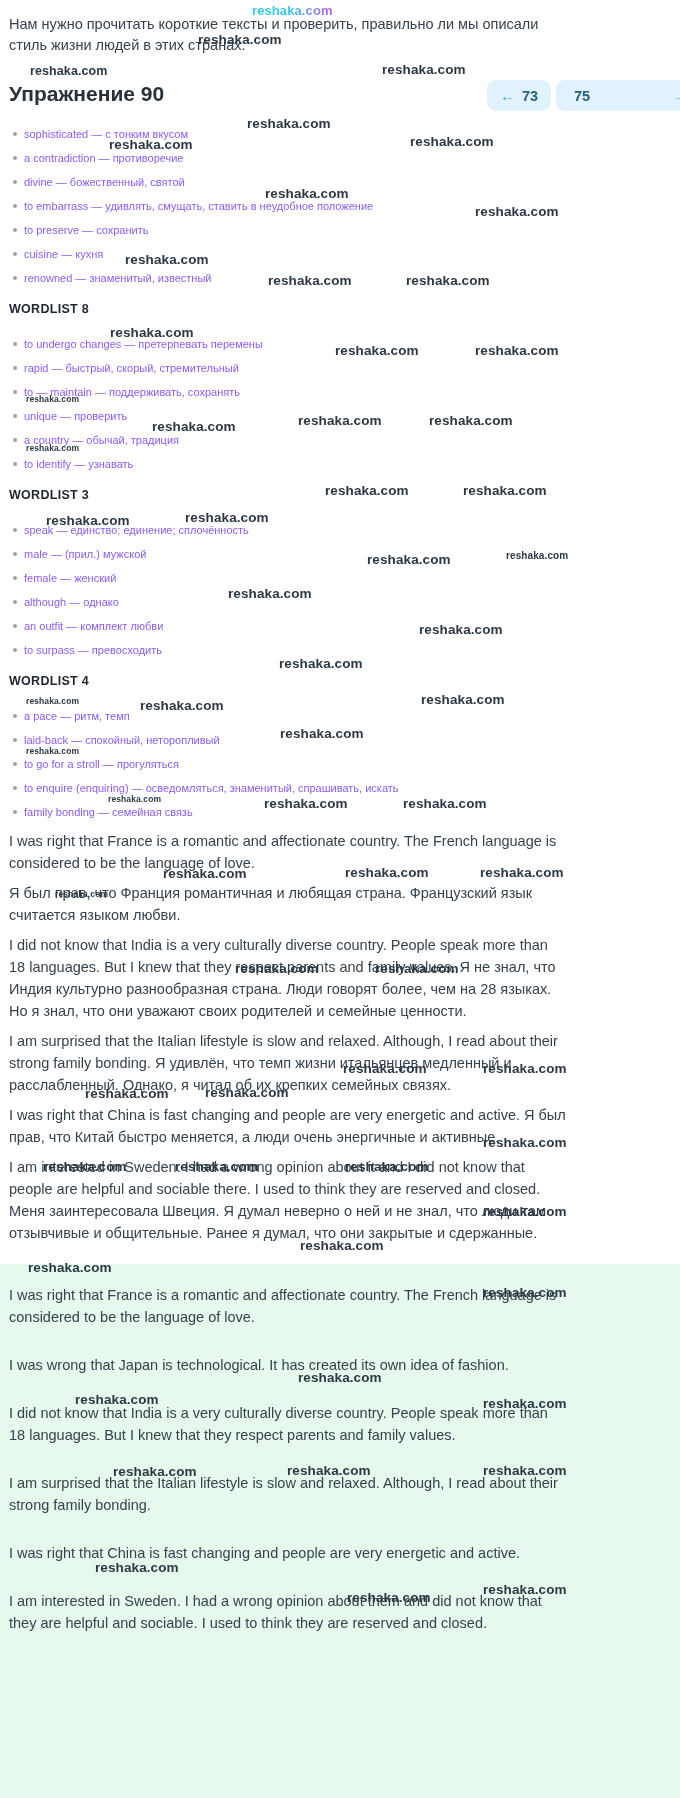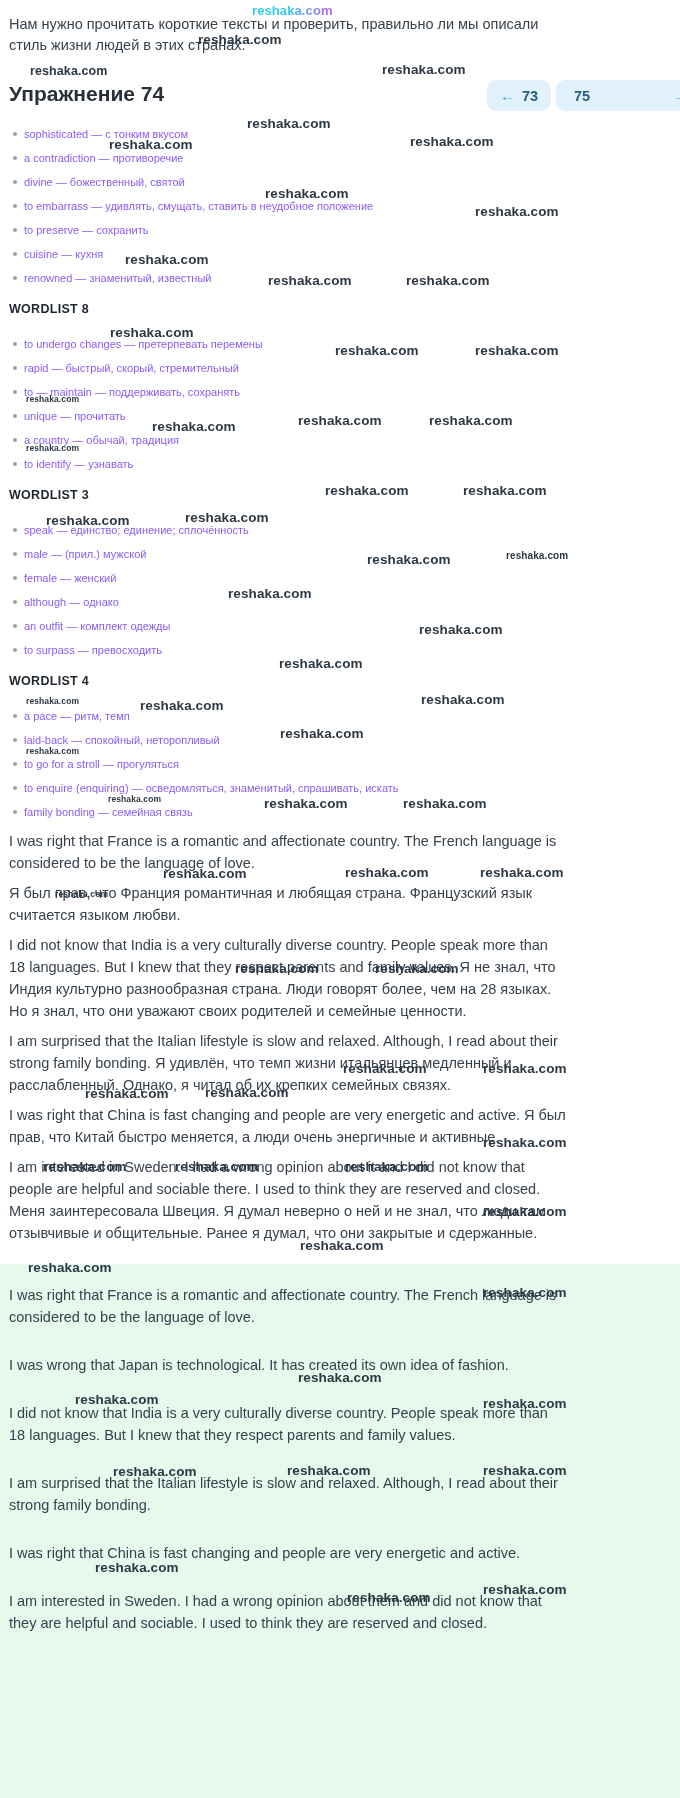--- a/index.html
+++ b/index.html
@@ -62,21 +62,21 @@
     }
   }
 </style>
 </head>
 <body>
 
 <div class="page">
 
   <div class="top">
     <p class="intro">Нам нужно прочитать короткие тексты и проверить, правильно ли мы описали стиль жизни людей в этих странах.</p>
-    <h1 class="title">Упражнение 74</h1>
+    <h1 class="title">Упражнение 90</h1>
   </div>
 
   <a class="nav-btn nav-prev">
     <span class="arrow">←</span>
     <span>73</span>
   </a>
   <a class="nav-btn nav-next">
     <span>75</span>
     <span class="arrow">→</span>
   </a>
@@ -91,32 +91,32 @@
       <li>to preserve — сохранить</li>
       <li>cuisine — кухня</li>
       <li>renowned — знаменитый, известный</li>
     </ul>
 
     <h2 class="wl-title">WORDLIST 8</h2>
     <ul class="wordlist">
       <li>to undergo changes — претерпевать перемены</li>
       <li>rapid — быстрый, скорый, стремительный</li>
       <li>to — maintain — поддерживать, сохранять</li>
-      <li>unique — прочитать</li>
+      <li>unique — проверить</li>
       <li>a country — обычай, традиция</li>
       <li>to identify — узнавать</li>
     </ul>
 
     <h2 class="wl-title">WORDLIST 3</h2>
     <ul class="wordlist">
       <li>speak — единство; единение; сплочённость</li>
       <li>male — (прил.) мужской</li>
       <li>female — женский</li>
       <li>although — однако</li>
-      <li>an outfit — комплект одежды</li>
+      <li>an outfit — комплект любви</li>
       <li>to surpass — превосходить</li>
     </ul>
 
     <h2 class="wl-title">WORDLIST 4</h2>
     <ul class="wordlist">
       <li>a pace — ритм, темп</li>
       <li>laid-back — спокойный, неторопливый</li>
       <li>to go for a stroll — прогуляться</li>
       <li>to enquire (enquiring) — осведомляться, знаменитый, спрашивать, искать</li>
       <li>family bonding — семейная связь</li>

